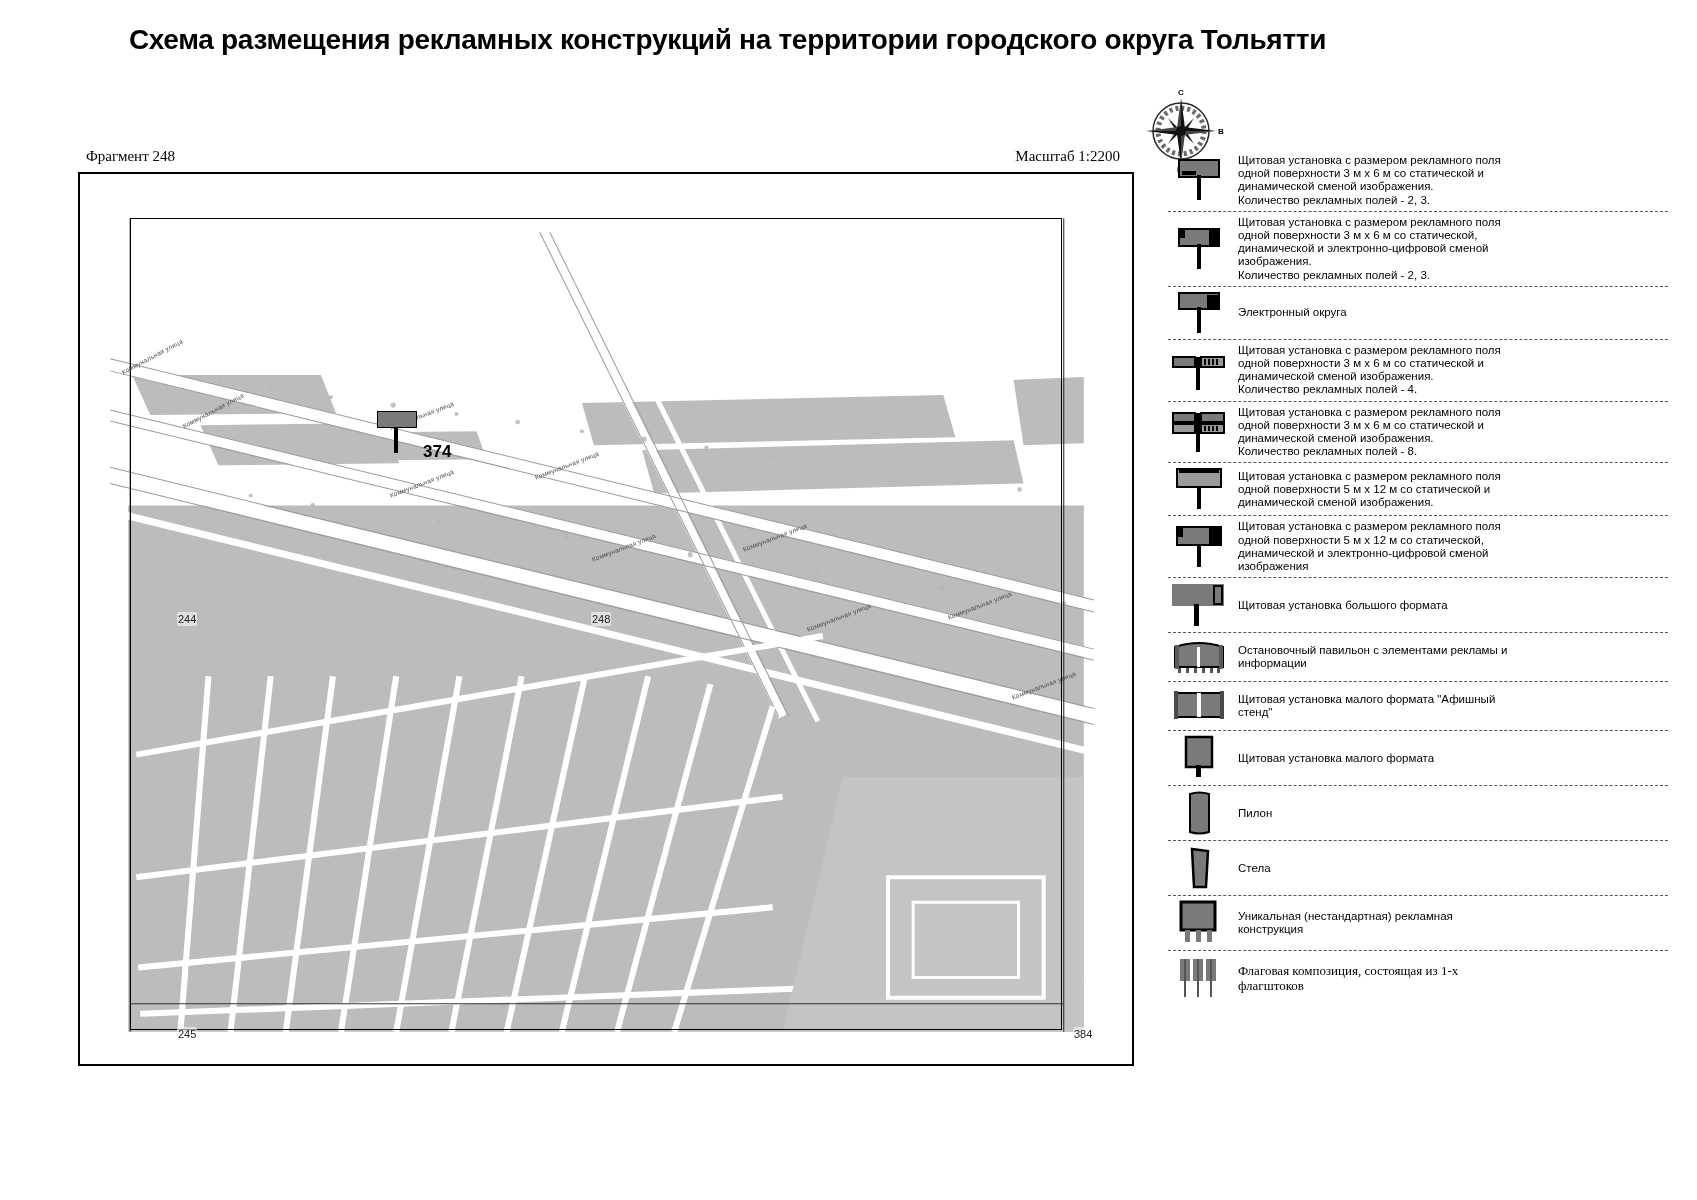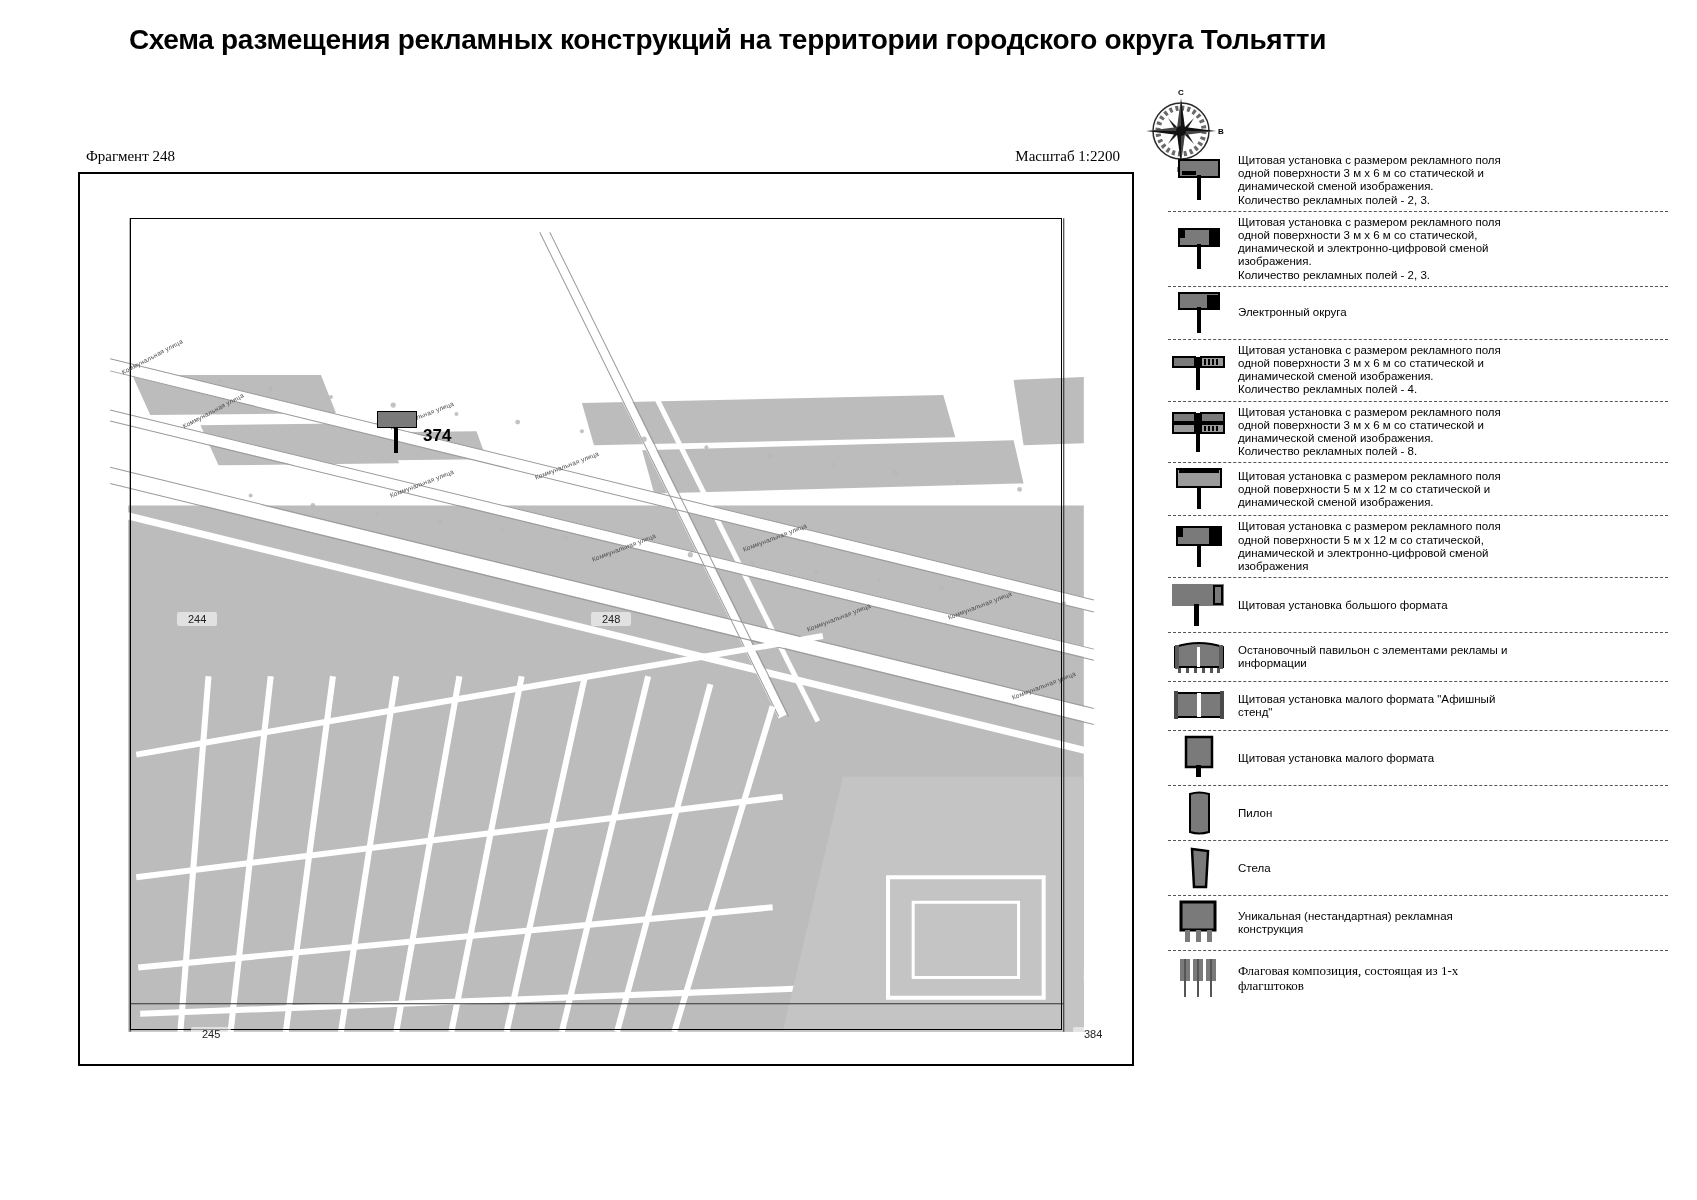--- a/index.html
+++ b/index.html
@@ -83,21 +83,21 @@
     pointer-events: none;
   }
 
   
   .tile-label {
     position: absolute;
     font-family: "Liberation Sans", sans-serif;
     font-size: 11px;
     color: #222;
     background: rgba(255,255,255,0.55);
-    padding: 1px 11px;
+    padding: 1px 1px;
     border-radius: 2px;
     white-space: nowrap;
   }
 
   
   .map-marker {
     position: absolute;
     left: 297px;
     top: 237px;
     width: 46px;
@@ -111,21 +111,21 @@
     box-sizing: border-box;
   }
   .map-marker .pole {
     position: absolute; left: 17px; top: 16px;
     width: 3.5px; height: 26px;
     background: #000;
   }
   .marker-label {
     position: absolute;
     left: 343px;
-    top: 252px;
+    top: 268px;
     font-family: "Liberation Sans", sans-serif;
     font-size: 17px;
     font-weight: bold;
     color: #000;
   }
 
   
   .street-label {
     position: absolute;
     font-family: "Liberation Sans", sans-serif;
@@ -324,21 +324,21 @@
         <line x1="980" y1="44" x2="980" y2="854"></line>
         <line x1="50" y1="826" x2="980" y2="826"></line>
       </g>
     </svg>
   </div>
 
   <div class="sheet-box"></div>
 
   <div class="tile-label" style="left:97px;  top:438px;">244</div>
   <div class="tile-label" style="left:511px; top:438px;">248</div>
-  <div class="tile-label" style="left:111px;  top:853px;">245</div>
+  <div class="tile-label" style="left:97px;  top:853px;">245</div>
   <div class="tile-label" style="left:993px; top:853px;">384</div>
 
   <div class="street-label" style="left:42px;  top:195px; transform:rotate(-28deg);">Коммунальная улица</div>
   <div class="street-label" style="left:103px; top:249px; transform:rotate(-28deg);">Коммунальная улица</div>
   <div class="street-label" style="left:310px; top:250px; transform:rotate(-21deg);">Коммунальная улица</div>
   <div class="street-label" style="left:310px; top:318px; transform:rotate(-21deg);">Коммунальная улица</div>
   <div class="street-label" style="left:455px; top:300px; transform:rotate(-21deg);">Коммунальная улица</div>
   <div class="street-label" style="left:512px; top:382px; transform:rotate(-21deg);">Коммунальная улица</div>
   <div class="street-label" style="left:663px; top:372px; transform:rotate(-21deg);">Коммунальная улица</div>
   <div class="street-label" style="left:727px; top:452px; transform:rotate(-21deg);">Коммунальная улица</div>

